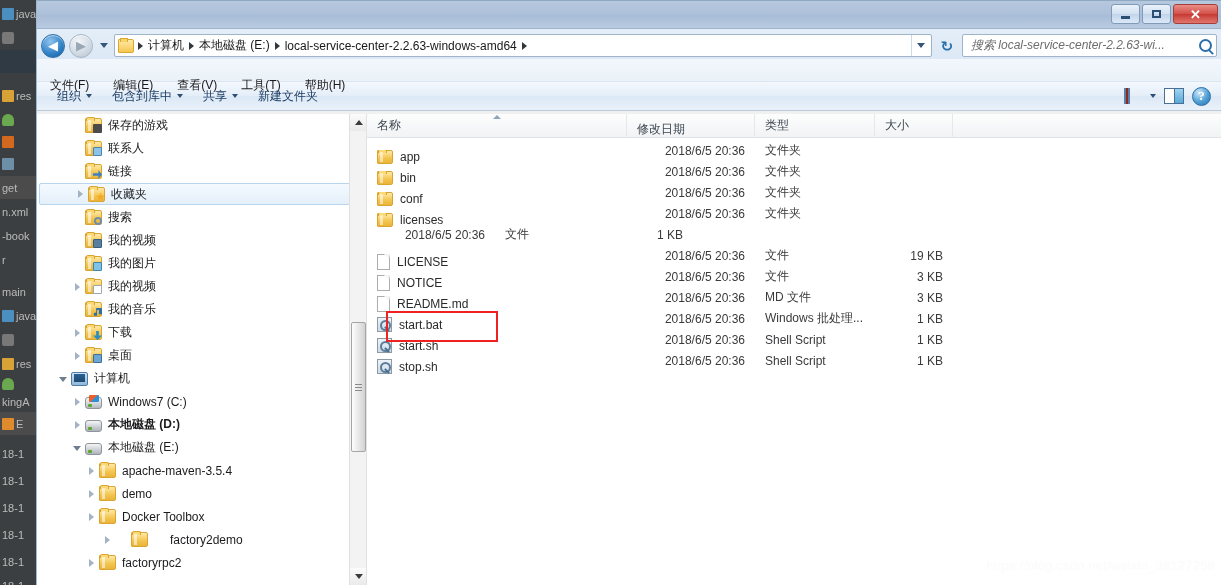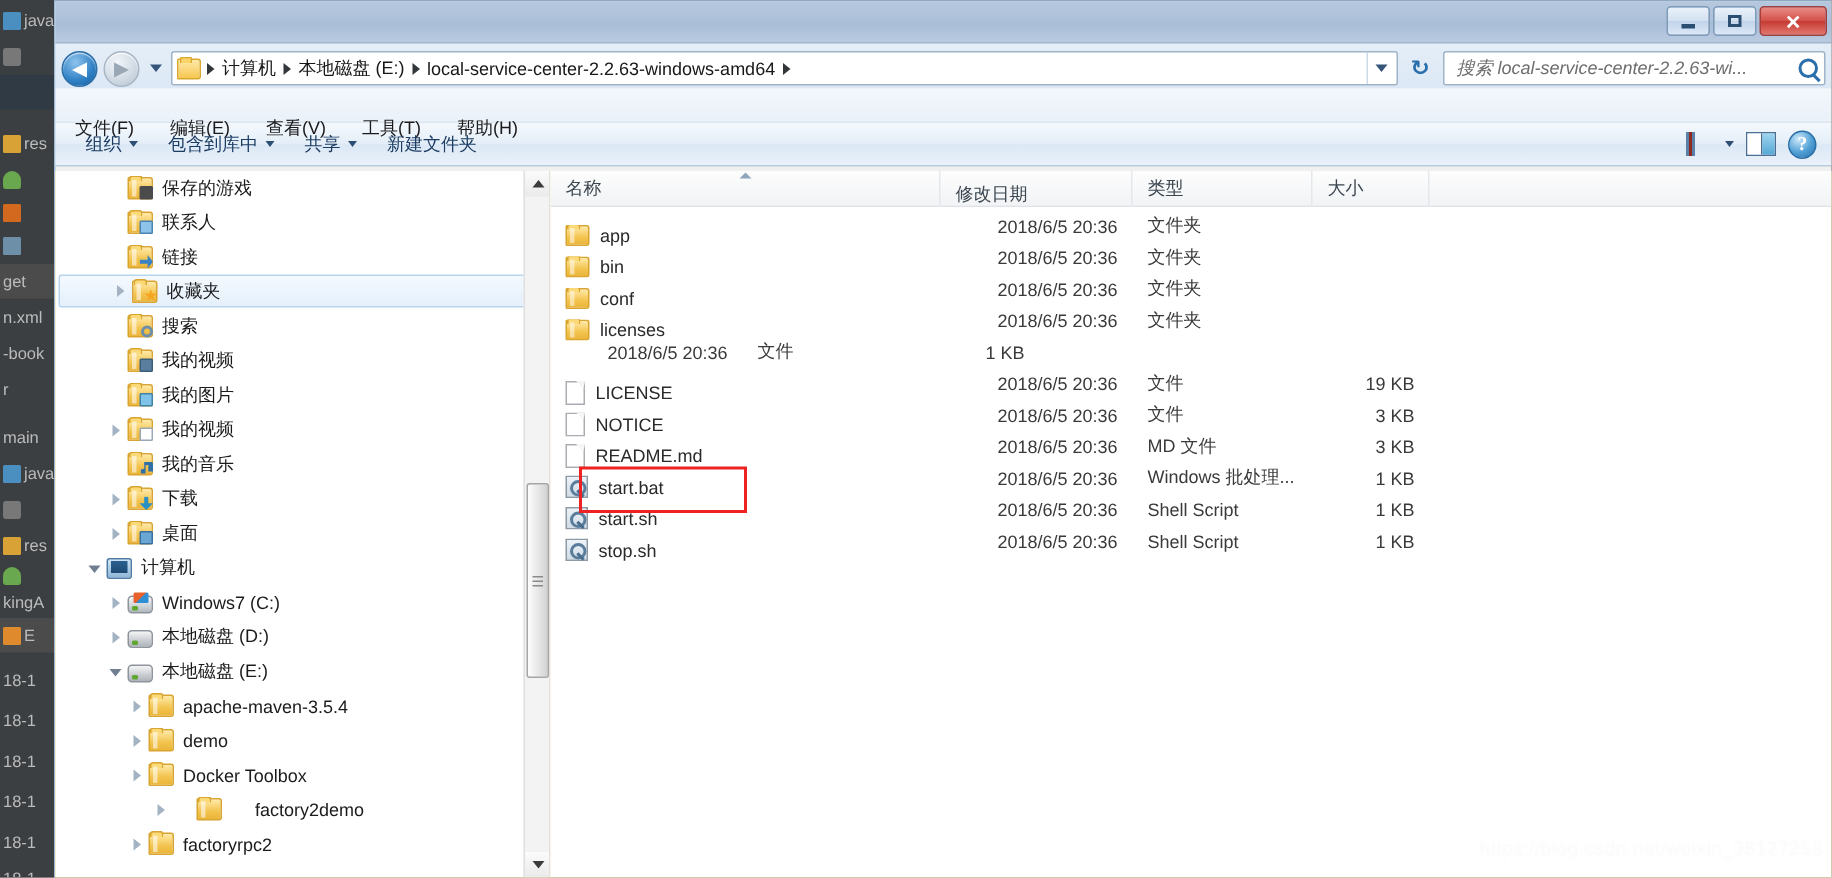--- a/index.html
+++ b/index.html
@@ -738,21 +738,21 @@
           <span class="tree-lbl">计算机</span>
         </div>
         <div class="tree-row" style="top: 276px;">
           <span style="width: 28px; flex: 0 0 auto;"></span>
           <span class="exp">
             <span class="tri-c"></span>
           </span>
           <span class="ti drive sys"></span>
           <span class="tree-lbl">Windows7 (C:)</span>
         </div>
-        <div class="tree-row" style="top: 299px;">
+        <div class="tree-row" style="top: 299px; font-weight: bold;">
           <span style="width: 28px; flex: 0 0 auto;"></span>
           <span class="exp">
             <span class="tri-c"></span>
           </span>
           <span class="ti drive"></span>
           <span class="tree-lbl">本地磁盘 (D:)</span>
         </div>
         <div class="tree-row" style="top: 322px;">
           <span style="width: 28px; flex: 0 0 auto;"></span>
           <span class="exp">

